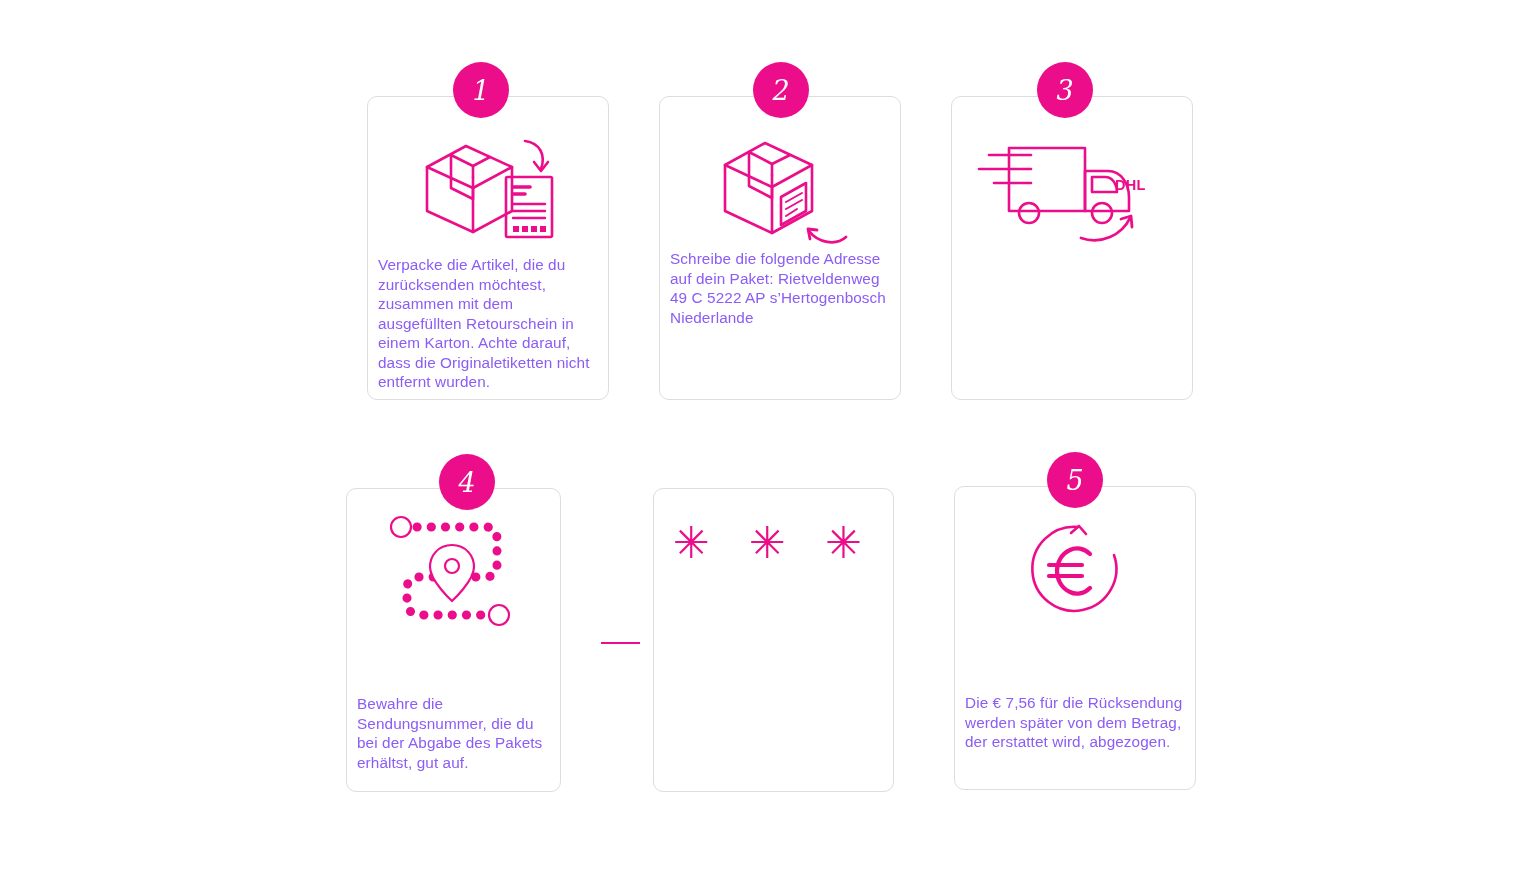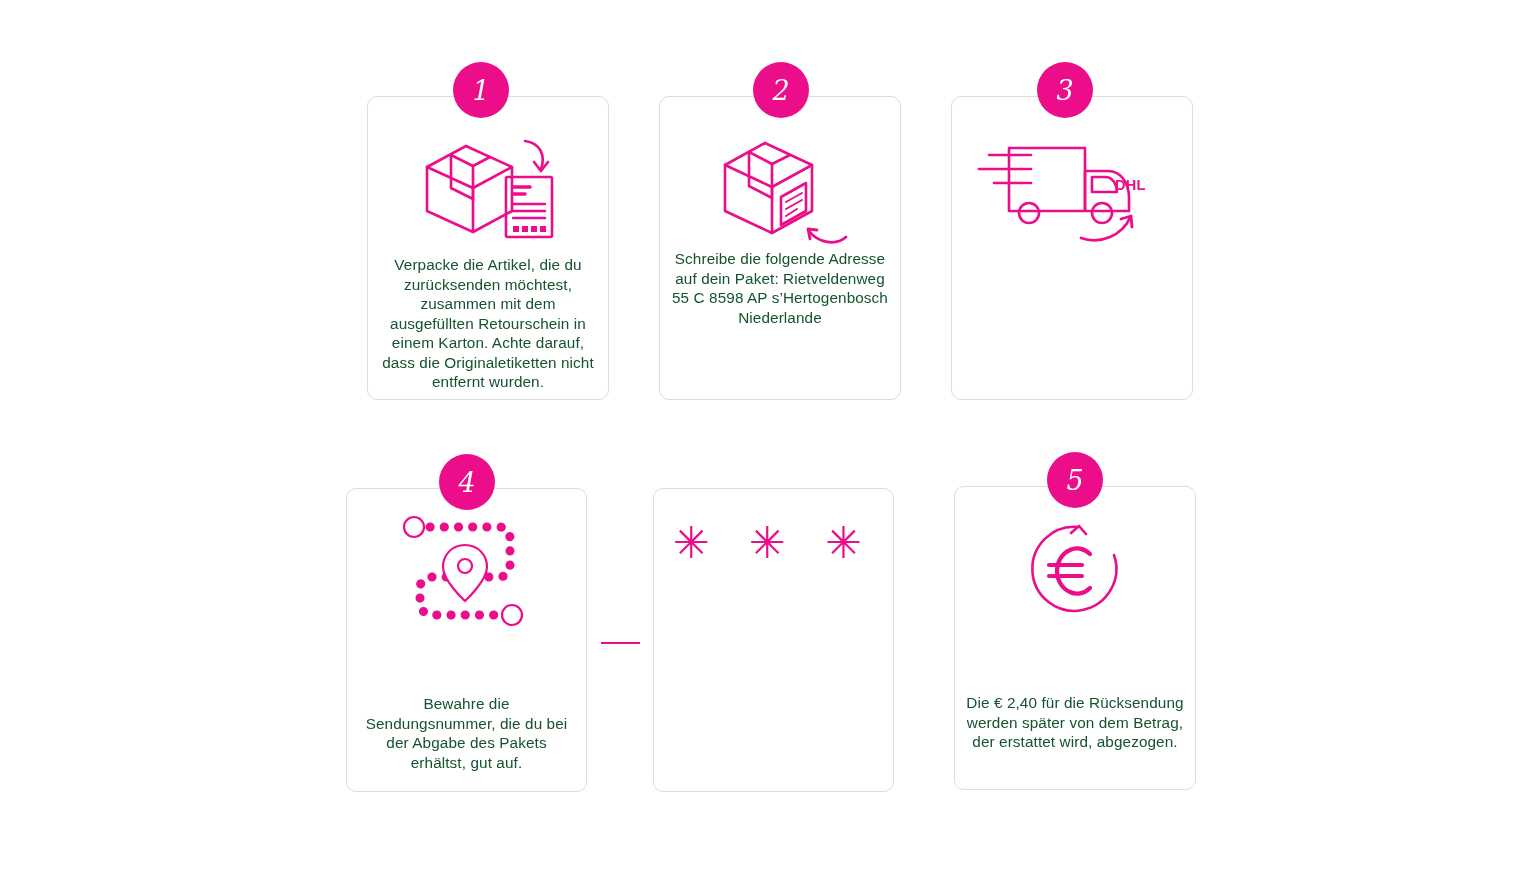--- a/index.html
+++ b/index.html
@@ -31,22 +31,22 @@
     font-style:italic;
     font-family:"DejaVu Serif", serif;
     font-weight:400;
     letter-spacing:0px;
     line-height:1;
     z-index:5;
   }
   .card-text{
     position:absolute;
     left:10px;right:10px;
-    text-align:center;
-    color:#14532d;
+    text-align:left;
+    color:#8b5cf6;
     font-size:15.3px;
     line-height:1.28;
     letter-spacing:.1px;
   }
   .icon-wrap{
     position:absolute;
     left:0;right:0;
     display:flex;align-items:center;justify-content:center;
   }
   .asterisks{
@@ -135,21 +135,21 @@
           <path d="M76 68 L101 54 L101 82 L76 96 Z"></path>
           <line x1="81" y1="73" x2="97" y2="64" stroke-width="2"></line>
           <line x1="81" y1="80" x2="97" y2="71" stroke-width="2"></line>
           <line x1="81" y1="87" x2="92" y2="80" stroke-width="2"></line>
 
           <path d="M141 108 C 131 117, 113 114, 104 102" stroke-width="2.8"></path>
           <path d="M112 101 L103 100 L105 110" stroke-width="2.8"></path>
         </g>
       </svg>
     </div>
-    <div class="card-text" style="top:152px;">Schreibe die folgende Adresse auf dein Paket: Rietveldenweg 55 C 8598 AP s’Hertogenbosch Niederlande</div>
+    <div class="card-text" style="top:152px;">Schreibe die folgende Adresse auf dein Paket: Rietveldenweg 49 C 5222 AP s’Hertogenbosch Niederlande</div>
   </div>
 
   <div class="badge" style="left:1037px;top:62px;">
     <span>3</span>
   </div>
   <div class="card" style="left:951px;top:96px;width:242px;height:304px;">
     <div class="icon-wrap" style="top:38px;">
       <svg width="190" height="110" viewBox="0 0 190 110">
         <g fill="none" stroke="#ec0d8a" stroke-width="2.6" stroke-linecap="round" stroke-linejoin="round">
 
@@ -170,21 +170,21 @@
           <path d="M144 84 L154 81 L155 92" stroke-width="2.8"></path>
         </g>
       </svg>
     </div>
     <div class="dhl-label" style="left:163px;top:80px;">DHL</div>
   </div>
 
   <div class="badge" style="left:439px;top:454px;">
     <span>4</span>
   </div>
-  <div class="card" style="left:346px;top:488px;width:241px;height:304px;">
+  <div class="card" style="left:346px;top:488px;width:215px;height:304px;">
     <div class="icon-wrap" style="top:22px;">
       <svg width="130" height="120" viewBox="0 0 130 120">
 
         <circle cx="12" cy="16" r="10" fill="none" stroke="#ec0d8a" stroke-width="2.2"></circle>
 
         <circle cx="110" cy="104" r="10" fill="none" stroke="#ec0d8a" stroke-width="2.2"></circle>
 
         <path d="M28 16 L97 16 Q108 16 108 28 L108 54 Q108 66 96 66 L30 66 Q18 66 18 78 L18 90 Q18 104 32 104 L94 104" fill="none" stroke="#ec0d8a" stroke-width="9" stroke-linecap="round" stroke-dasharray="0.2 14"></path>
 
         <g>
@@ -212,16 +212,16 @@
 
           <path d="M58 6 A 42 42 0 1 0 94 34"></path>
           <path d="M51 12 L59 5 L66 13"></path>
 
           <path d="M70 33 C 64 27 56 26 50 29 C 41 33 37 42 37 50 C 37 58 41 67 50 71 C 56 74 64 73 70 67" stroke-width="4.2"></path>
           <line x1="29" y1="44" x2="62" y2="44" stroke-width="4.2"></line>
           <line x1="29" y1="55" x2="62" y2="55" stroke-width="4.2"></line>
         </g>
       </svg>
     </div>
-    <div class="card-text" style="top:206px;">Die € 2,40 für die Rücksendung werden später von dem Betrag, der erstattet wird, abgezogen.</div>
+    <div class="card-text" style="top:206px;">Die € 7,56 für die Rücksendung werden später von dem Betrag, der erstattet wird, abgezogen.</div>
   </div>
 
 </div>
 
 </body></html>

